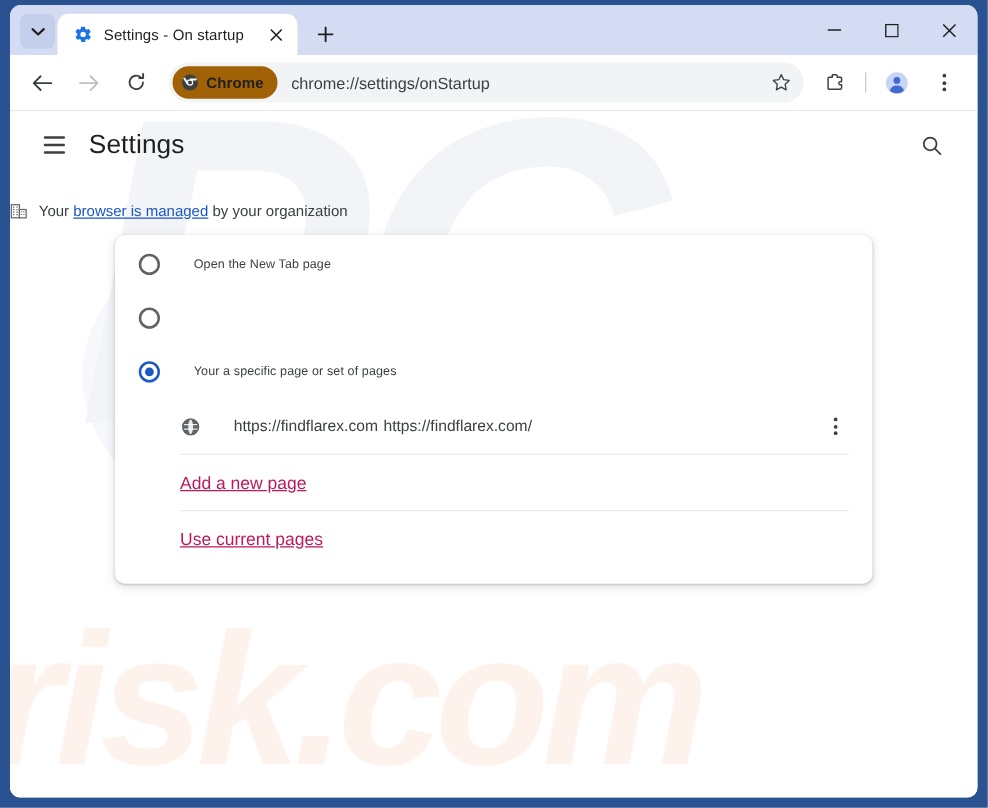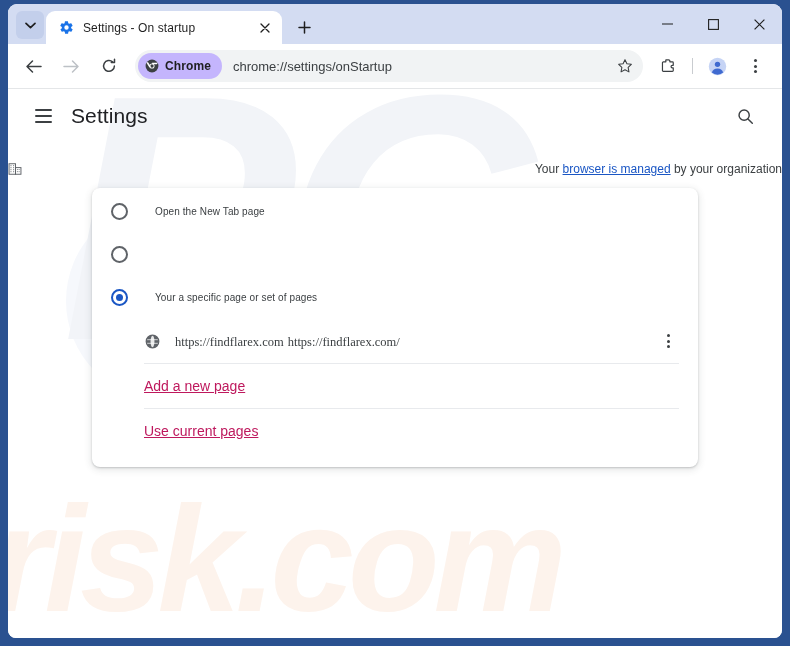--- a/index.html
+++ b/index.html
@@ -56,21 +56,21 @@
     align-items: center;
     justify-content: center;
     margin: 0 2px 5px 4px;
     cursor: pointer;
   }
 
   .tab {
     display: flex;
     align-items: center;
     height: 33px;
-    width: 236px;
+    width: 192px;
     background: #ffffff;
     border-radius: 9px 9px 0 0;
     padding: 0 8px 0 12px;
     position: relative;
     cursor: default;
   }
 
   .tab-favicon {
     width: 16px; height: 16px;
     flex: 0 0 16px;
@@ -146,21 +146,21 @@
     align-items: center;
     margin: 0 6px 0 7px;
     padding-right: 4px;
     cursor: text;
   }
 
   .chrome-chip {
     display: flex;
     align-items: center;
     height: 26px;
-    background: #c4b5fd;
+    background: #a16207;
     border-radius: 13px;
     padding: 0 11px 0 7px;
     margin-left: 3px;
     flex: 0 0 auto;
   }
   .chrome-chip-label {
     font-size: 12px;
     font-weight: bold;
     color: #1f1f1f;
     margin-left: 6px;
@@ -296,21 +296,21 @@
     width: 34px; height: 34px;
     display: flex; align-items: center; justify-content: center;
     border-radius: 50%;
     cursor: pointer;
   }
 
   
   .managed {
     display: flex;
     align-items: center;
-    justify-content: space-between;
+    justify-content: flex-start;
     font-size: 12px;
     color: #3c4043;
     margin-top: 19px;
     gap: 9px;
   }
   .managed a {
     color: #1a56c4;
     text-decoration: underline;
   }
 
@@ -368,24 +368,23 @@
     align-items: center;
     padding: 6px 12px 6px 52px;
     height: 44px;
   }
   .site-favicon {
     width: 16px; height: 16px;
     flex: 0 0 16px;
     display: flex; align-items: center; justify-content: center;
   }
   .site-text {
-    margin-left: 15px;
+    margin-left: 27px;
     flex: 1 1 auto;
     min-width: 0;
-    font-family: Liberation Serif, serif;
   }
   .site-title {
     font-size: 12.5px;
     color: #3c4043;
     line-height: 18px;
     white-space: nowrap;
     overflow: hidden;
     text-overflow: ellipsis;
   }
   .site-url {

